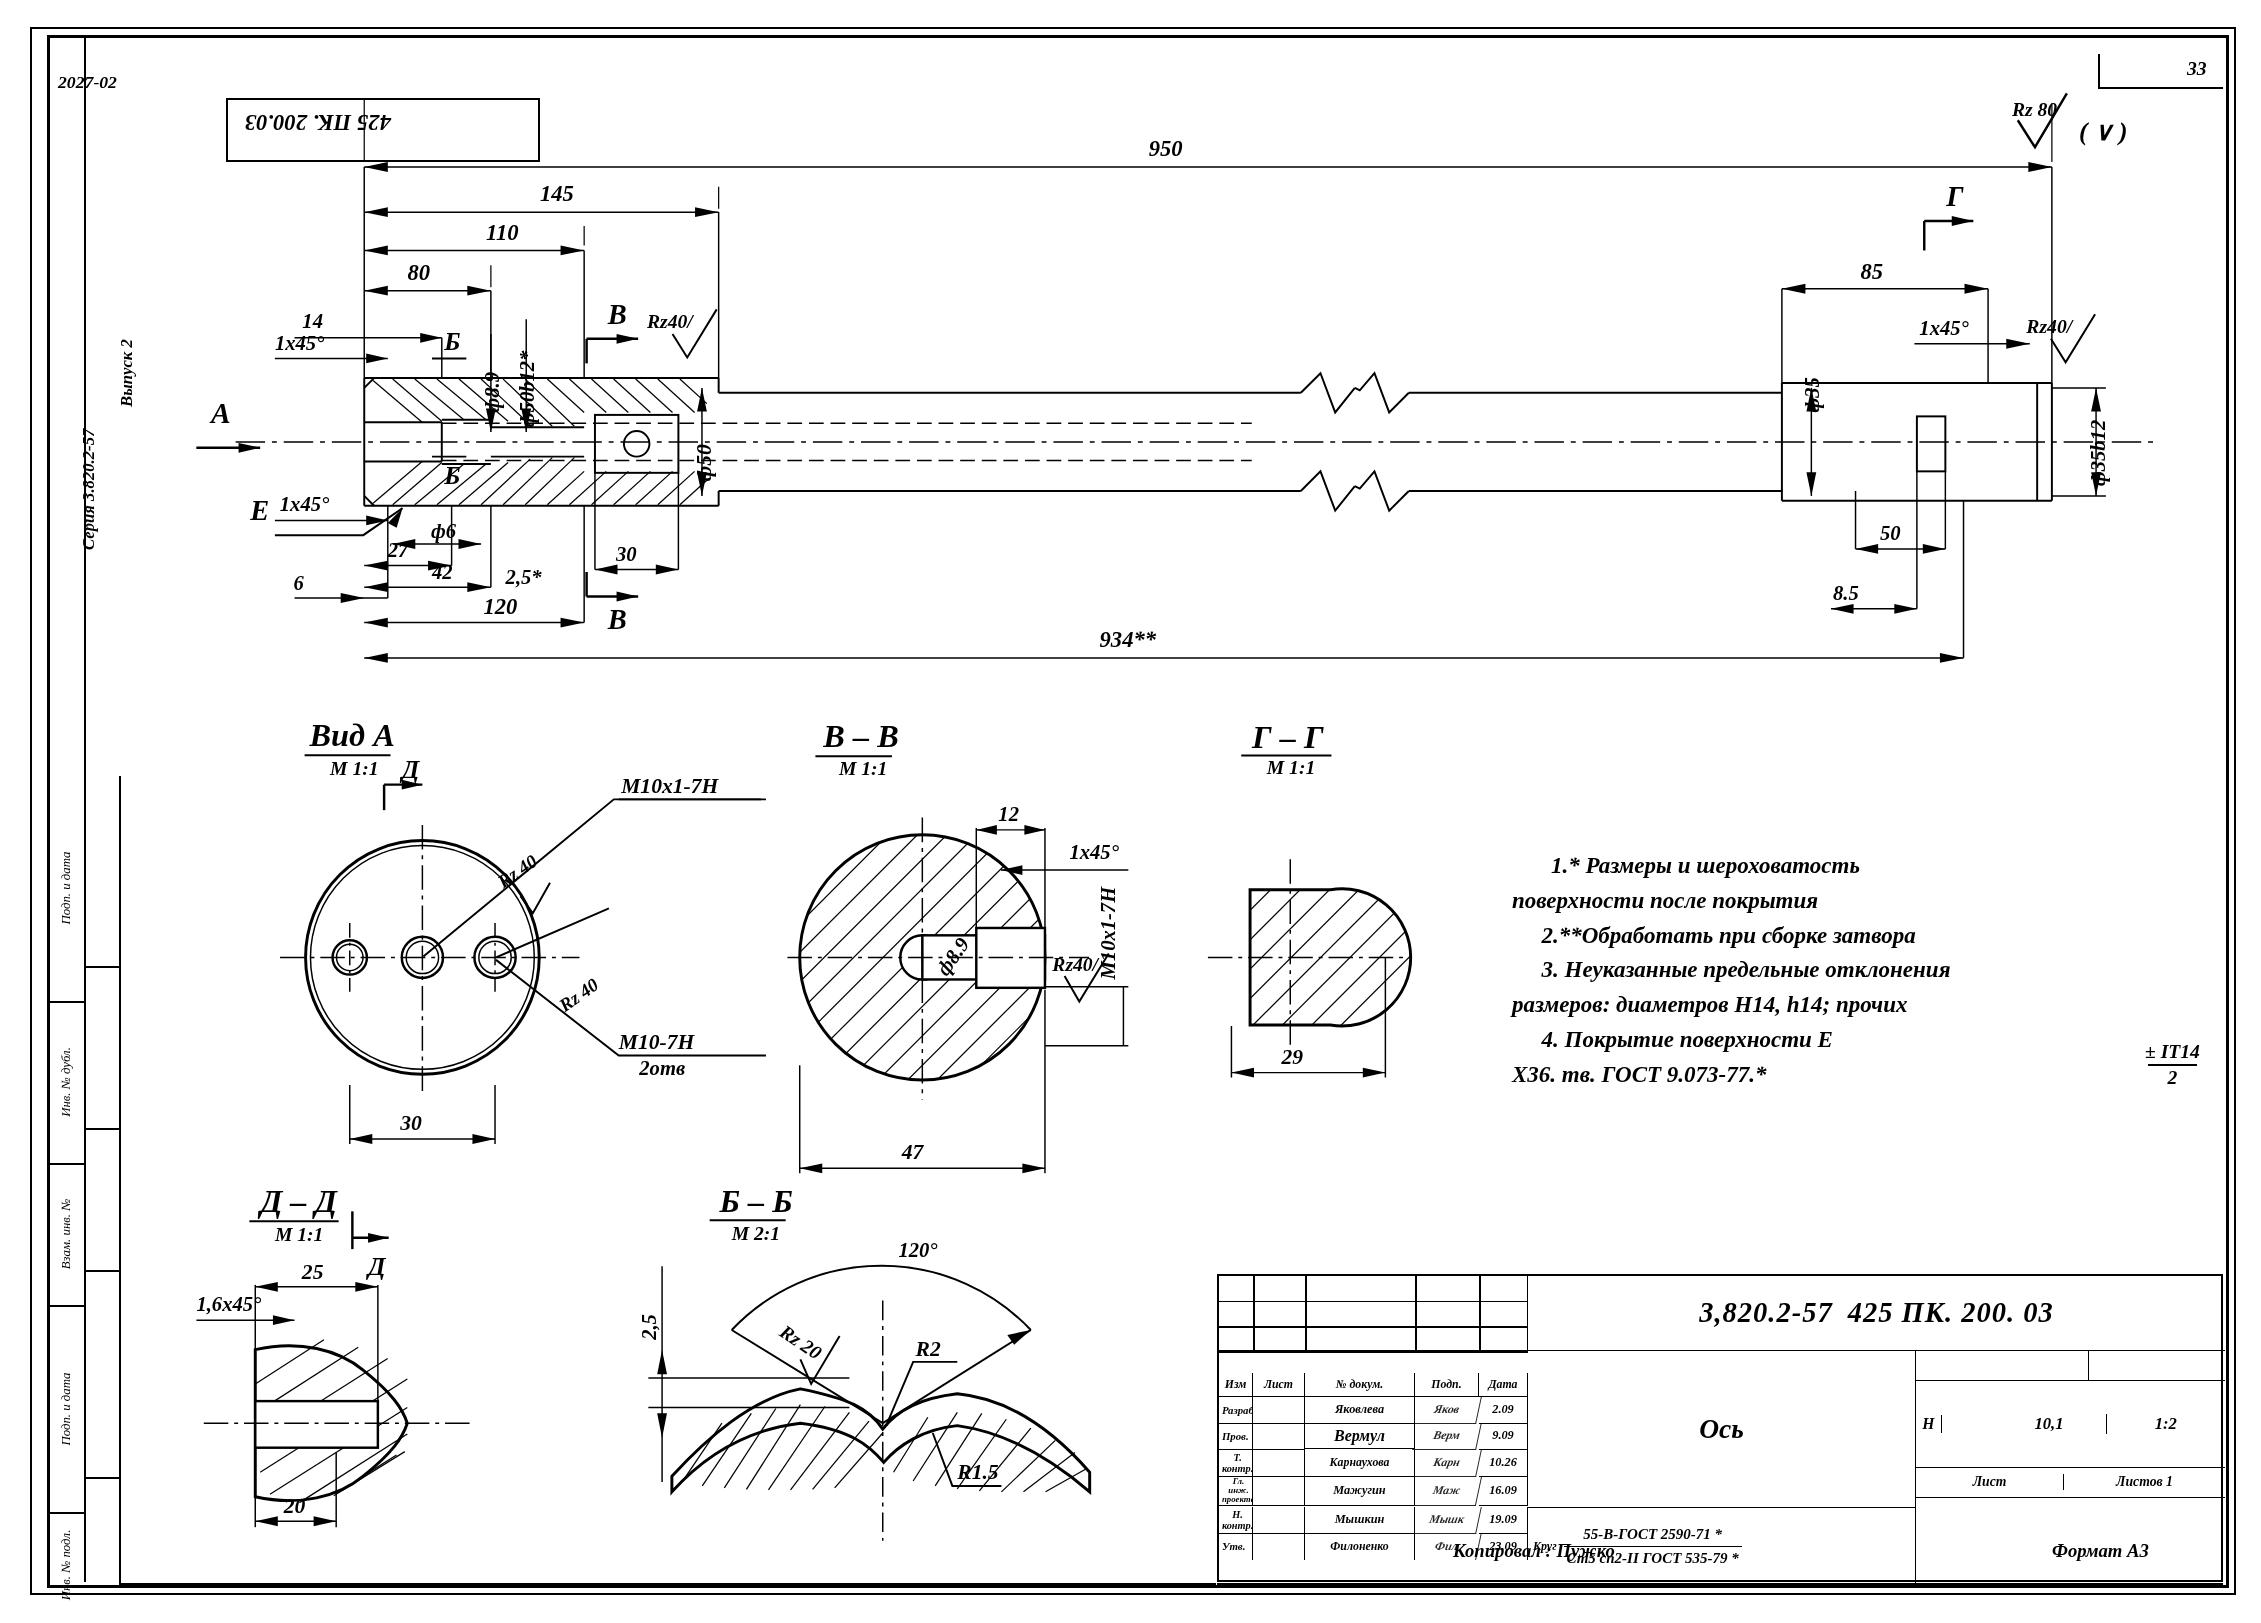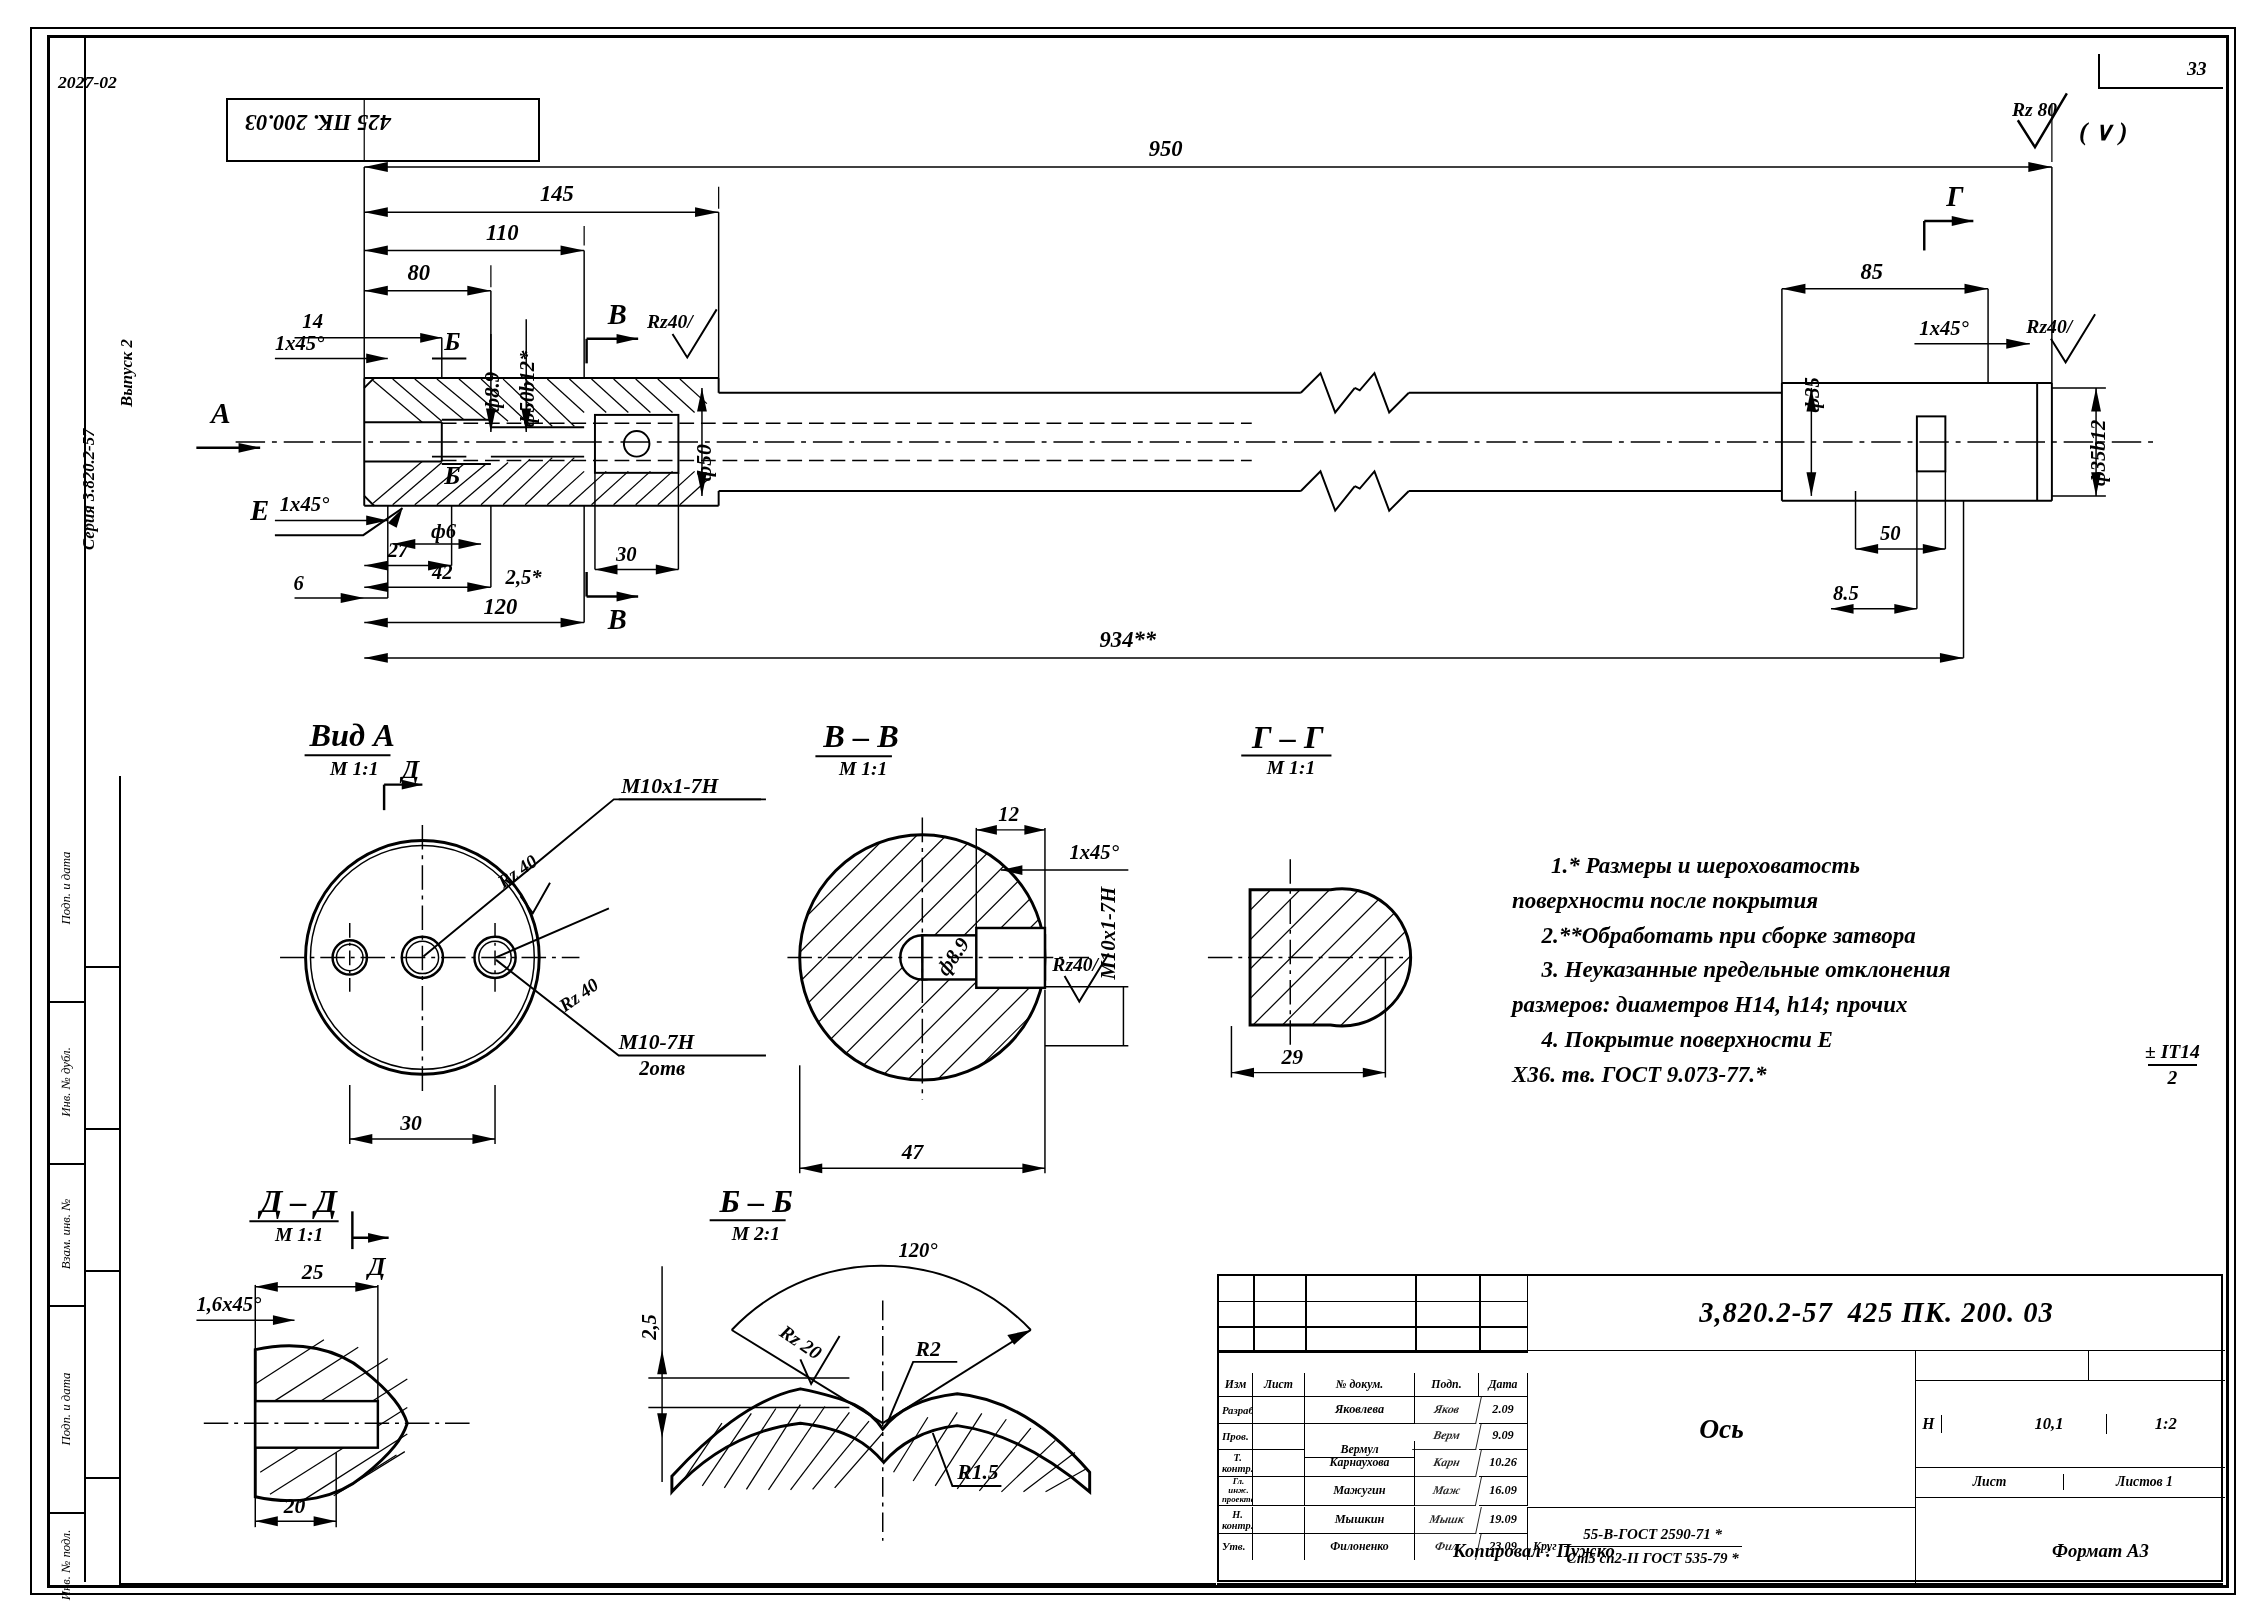--- a/index.html
+++ b/index.html
@@ -713,21 +713,21 @@
     <div class="tb-cell" style="left:260px;top:97px;width:49px;height:23.6px;font-size:11.8px;">Дата</div>
 
     <div class="tb-cell left" style="left:0;top:121px;width:34px;height:26.5px;border-left:none;font-size:10.8px;">Разраб.</div>
     <div class="tb-cell" style="left:34px;top:121px;width:52px;height:26.5px;"></div>
     <div class="tb-cell" style="left:86px;top:121px;width:110px;height:26.5px;font-size:12.3px;">Яковлева</div>
     <div class="tb-cell sig" style="left:196px;top:121px;width:64px;height:26.5px;">Яков</div>
     <div class="tb-cell" style="left:260px;top:121px;width:49px;height:26.5px;font-size:12.3px;">2.09</div>
 
     <div class="tb-cell left" style="left:0;top:147px;width:34px;height:26.5px;border-left:none;font-size:10.8px;">Пров.</div>
     <div class="tb-cell" style="left:34px;top:147px;width:52px;height:26.5px;"></div>
-    <div class="tb-cell" style="left:86px;top:165px;width:110px;height:17px;font-size:12px;">Вермул</div>
+    <div class="tb-cell" style="left:86px;top:147px;width:110px;height:26px;font-size:16px;">Вермул</div>
     <div class="tb-cell sig" style="left:196px;top:147px;width:64px;height:26.5px;">Верм</div>
     <div class="tb-cell" style="left:260px;top:147px;width:49px;height:26.5px;font-size:12.3px;">9.09</div>
 
     <div class="tb-cell left" style="left:0;top:174px;width:34px;height:26.5px;border-left:none;font-size:10.3px;">Т. контр.</div>
     <div class="tb-cell" style="left:34px;top:174px;width:52px;height:26.5px;"></div>
     <div class="tb-cell" style="left:86px;top:174px;width:110px;height:26.5px;font-size:11.8px;">Карнаухова</div>
     <div class="tb-cell sig" style="left:196px;top:174px;width:64px;height:26.5px;">Карн</div>
     <div class="tb-cell" style="left:260px;top:174px;width:49px;height:26.5px;font-size:12.3px;">10.26</div>
 
     <div class="tb-cell left" style="left:0;top:200px;width:34px;height:30px;border-left:none;font-size:8.8px;line-height:1.05;white-space:normal;">Гл. инж. проекта</div>

